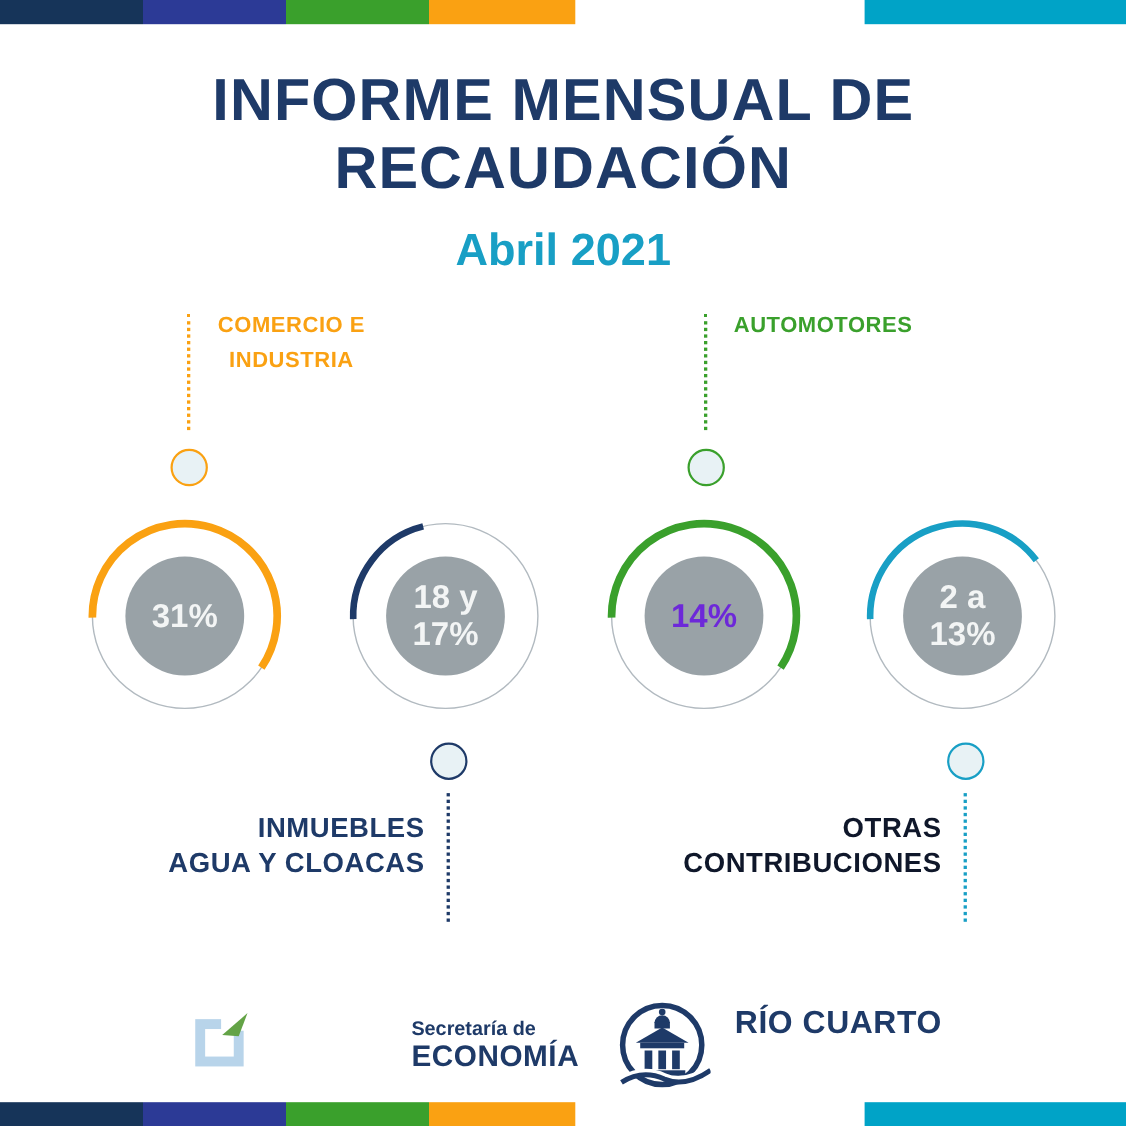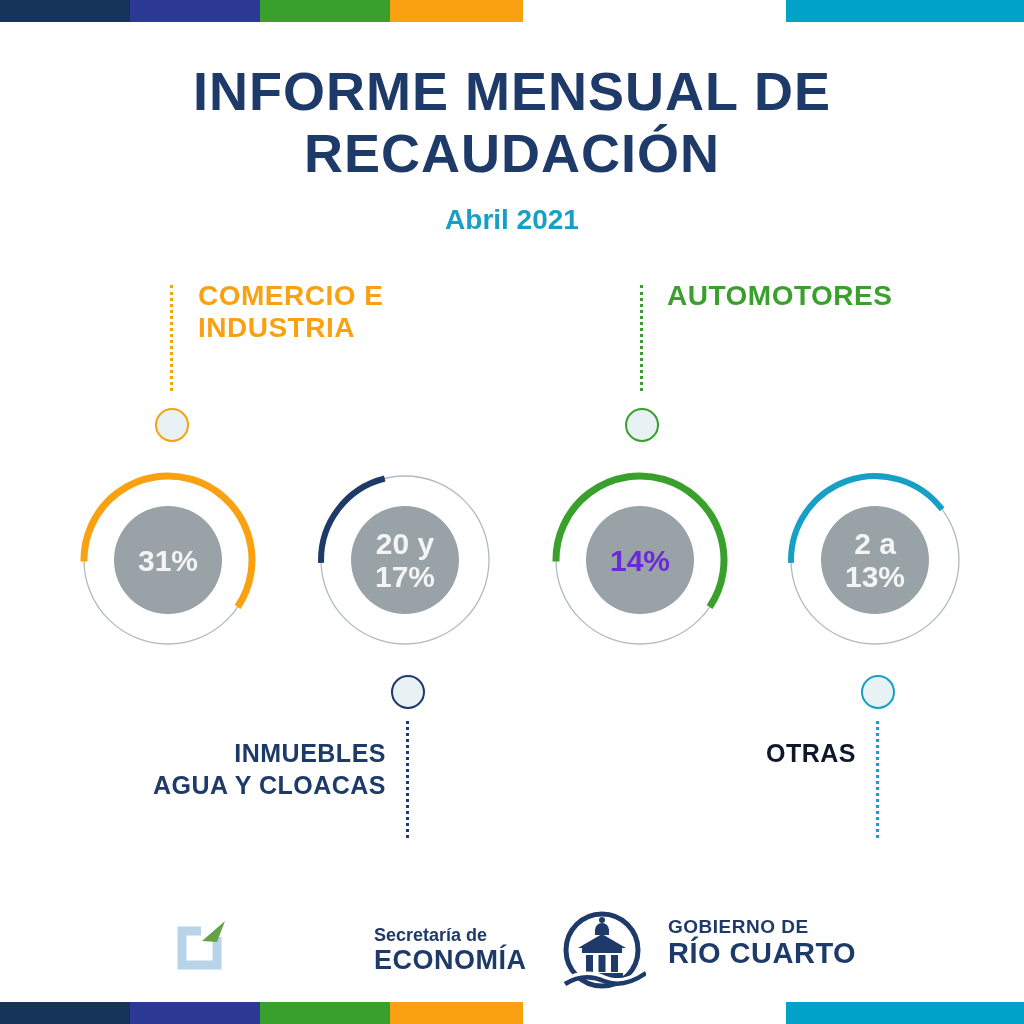--- a/index.html
+++ b/index.html
@@ -22,35 +22,36 @@
   .seg-4 { left:390px; width:133px; }
   .seg-5 { left:786px; width:238px; }
 
   .title {
     position:absolute; top:60px; left:0; width:1024px;
     text-align:center; font-size:54px; font-weight:bold;
     line-height:62px; letter-spacing:1px;
   }
   .subtitle {
     position:absolute; top:204px; left:0; width:1024px;
-    text-align:center; font-size:28px; font-weight:bold;
+    text-align:center; font-size:41px; font-weight:bold;
   }
 
   .dotline { position:absolute; width:0; border-left:3px dotted #999; }
   .dotline.top { top:285px; height:106px; }
   .dotline.bottom { top:721px; height:117px; }
 
   .connector {
     position:absolute; width:34px; height:34px; border-radius:50%;
     border:2px solid #999;
   }
 
   .cat-label {
-    position:absolute; font-size:28px; font-weight:bold; line-height:32px;
+    position:absolute; font-size:20px; font-weight:bold; line-height:32px;
     letter-spacing:0.5px;
+    text-align:center;
   }
   .cat-label.right { text-align:right; font-size:25px; }
 
   .gauge { position:absolute; top:465px; width:190px; height:190px; }
   .gauge svg { position:absolute; left:0; top:0; }
   .gauge-value {
     position:absolute; inset:0;
     display:flex; flex-direction:column; align-items:center; justify-content:center;
     font-size:30px; font-weight:bold; line-height:33px; text-align:center;
   }
@@ -111,21 +112,21 @@
     </div>
   </div>
 
   <div class="gauge" style="left:310px;">
     <svg width="190" height="190" viewBox="0 0 190 190">
       <circle cx="95" cy="95" r="84" fill="none" stroke-width="1.3" stroke="#b2bac0"></circle>
       <path d="M 11.1 97.9 A 84 84 0 0 1 74.7 13.5" fill="none" stroke-width="6" stroke="#1e3a68"></path>
       <circle cx="95" cy="95" r="54" fill="#99a2a7"></circle>
     </svg>
     <div class="gauge-value" style="color: rgb(243, 245, 245);">
-      <div>20 y</div>
+      <div>18 y</div>
       <div>17%</div>
     </div>
   </div>
 
   <div class="gauge" style="left:545px;">
     <svg width="190" height="190" viewBox="0 0 190 190">
       <circle cx="95" cy="95" r="84" fill="none" stroke-width="1.3" stroke="#b2bac0"></circle>
       <path d="M 11 96.5 A 84 84 0 1 1 164.6 142" fill="none" stroke-width="7" stroke="#3aa02c"></path>
       <circle cx="95" cy="95" r="54" fill="#99a2a7"></circle>
     </svg>
@@ -150,20 +151,21 @@
   <div class="dotline bottom" style="left: 406px; border-color: rgb(30, 58, 104);"></div>
   <div class="cat-label right" style="left: 100px; top: 737px; width: 286px; color: rgb(30, 58, 104);">
     <div>INMUEBLES</div>
     <div>AGUA Y CLOACAS</div>
   </div>
 
   <div class="connector" style="left: 861px; top: 675px; background-color: rgb(232, 242, 245); border-color: rgb(24, 159, 197);"></div>
   <div class="dotline bottom" style="left: 876px; border-color: rgb(24, 159, 197);"></div>
   <div class="cat-label right" style="left: 570px; top: 737px; width: 286px; color: #0f172a;">
     <div>OTRAS</div>
+    <div>CONTRIBUCIONES</div>
   </div>
 
   <div class="footer-item portal-logo">
     <svg width="50" height="50" viewBox="0 0 50 50">
       <rect x="5" y="11" width="35" height="34" fill="none" stroke-width="9" stroke="#b8d4ea"></rect>
       <rect x="24" y="0" width="26" height="17" fill="#ffffff"></rect>
       <polygon points="25,21 48,1 40,22" fill="#63a346"></polygon>
     </svg>
   </div>
 
@@ -184,21 +186,20 @@
         <rect x="24" y="49" width="7" height="17"></rect>
         <rect x="36.5" y="49" width="7" height="17"></rect>
         <rect x="49" y="49" width="7" height="17"></rect>
         <rect x="19" y="67" width="42" height="5"></rect>
       </g>
       <path d="M3,76 Q22,64 42,73 Q60,81 83,65" fill="none" stroke="#ffffff" stroke-width="7"></path>
       <path d="M3,78 Q22,66 42,75 Q61,83 84,67" fill="none" stroke-width="4.5" stroke="#1e3a68"></path>
     </svg>
   </div>
   <div class="footer-item gob-text" style="color: rgb(30, 58, 104);">
-    <div class="gob-1">GOBIERNO DE</div>
     <div class="gob-2">RÍO CUARTO</div>
   </div>
 
   <div class="bar bar-bottom">
     <div class="seg seg-1" style="background-color: rgb(22, 52, 89);"></div>
     <div class="seg seg-2" style="background-color: rgb(44, 58, 150);"></div>
     <div class="seg seg-3" style="background-color: rgb(58, 160, 44);"></div>
     <div class="seg seg-4" style="background-color: rgb(250, 161, 18);"></div>
     <div class="seg seg-5" style="background-color: rgb(0, 163, 199);"></div>
   </div>

